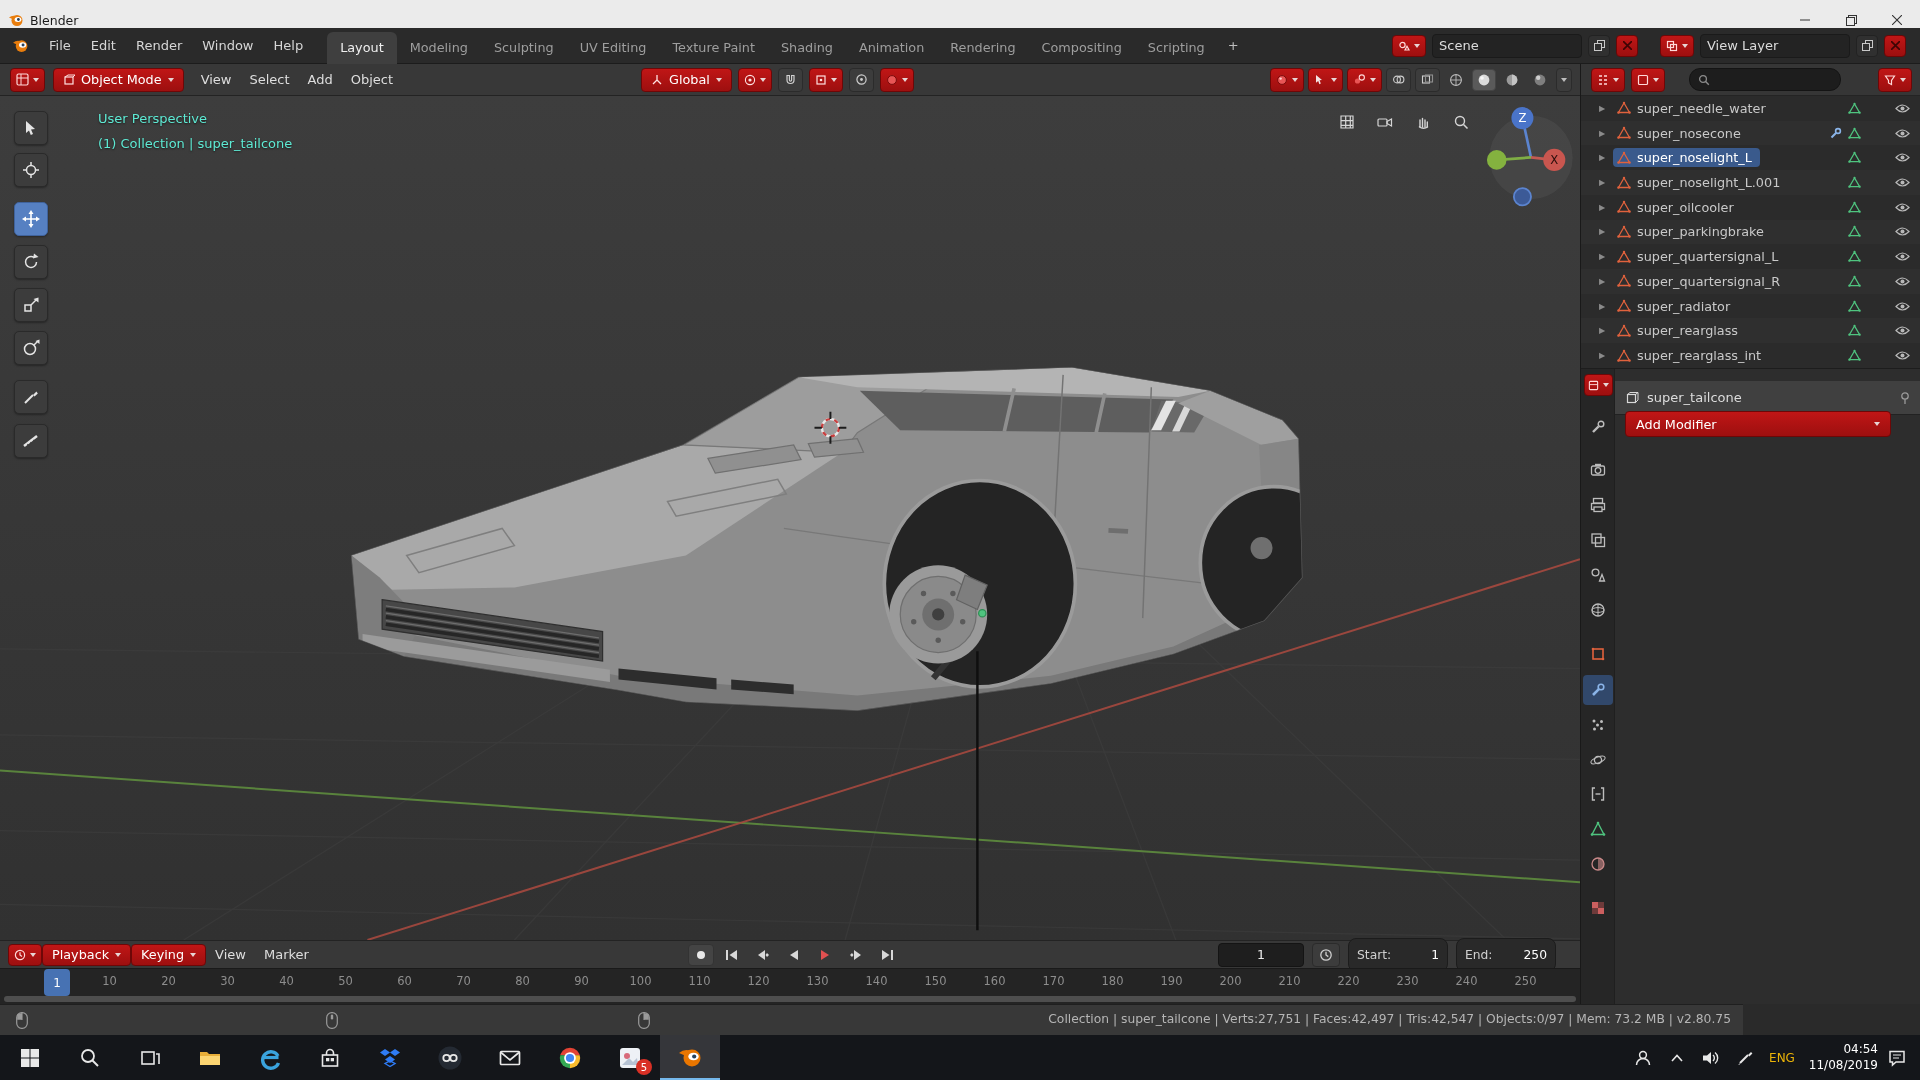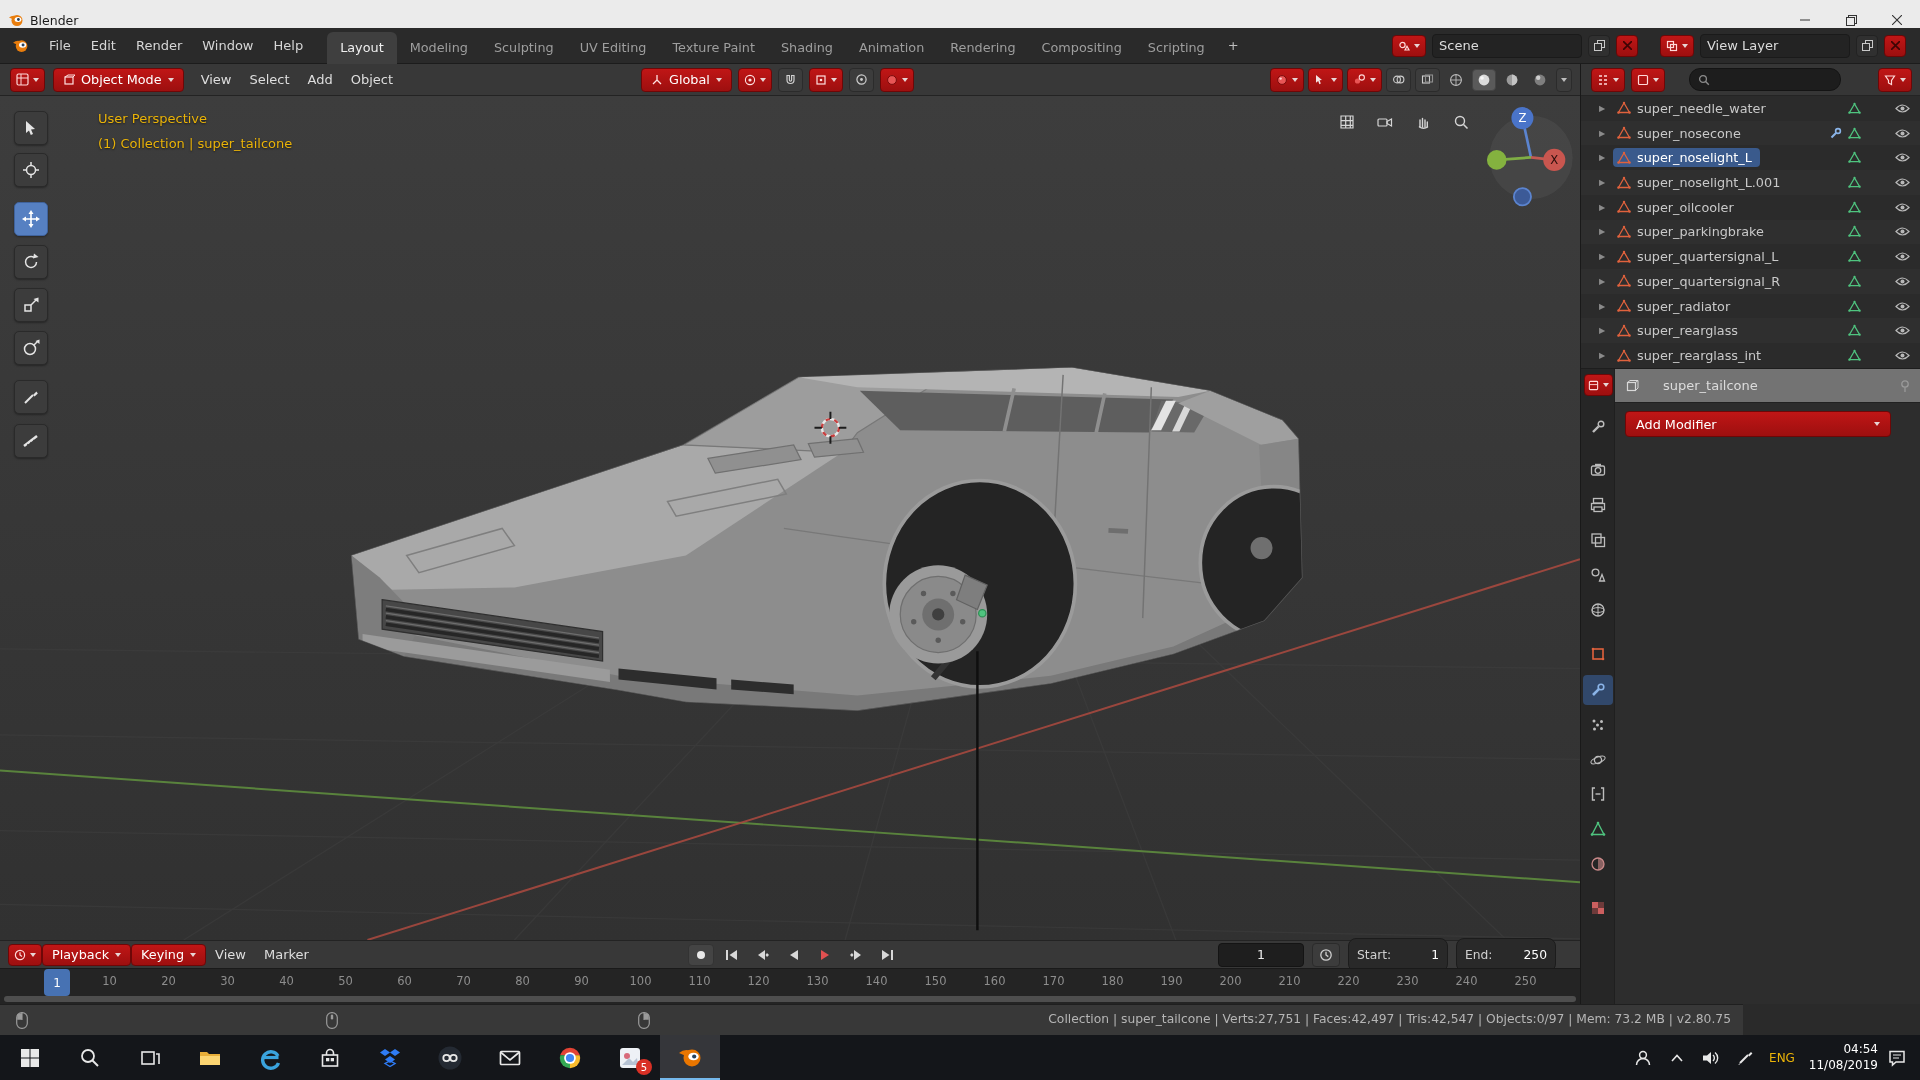--- a/index.html
+++ b/index.html
@@ -40,21 +40,21 @@
 .toolheader .lcluster{display:flex;align-items:center;gap:8px;margin-left:10px}
 .toolheader .ccluster{position:absolute;left:641px;display:flex;align-items:center;gap:6px}
 .toolheader .rcluster{position:absolute;right:8px;display:flex;align-items:center;gap:4px}
 .hmenu{padding:4px 9px;color:#dedede;border-radius:4px}
 .shadeball{width:24px;height:22px;border-radius:4px;display:flex;align-items:center;justify-content:center}
 .shadeball.active{background:#5a5a5a;border:1px solid #444}
 
 
 .viewport{position:absolute;left:0;top:96px;width:1580px;height:844px;overflow:hidden}
 .vp-svg{position:absolute;left:0;top:0;width:1580px;height:844px}
-.vp-text{position:absolute;left:98px;top:10px;color:#eab308;font-size:13px;text-shadow:0 1px 2px rgba(0,0,0,.6);line-height:25px}
+.vp-text{position:absolute;left:98px;top:10px;color:#5eead4;font-size:13px;text-shadow:0 1px 2px rgba(0,0,0,.6);line-height:25px}
 .toolcol{position:absolute;left:14px;top:15px}
 .tool-btn{position:absolute;left:0;width:34px;height:34px;background:#3c3c3c;border:1px solid #2a2a2a;border-radius:5px;display:flex;align-items:center;justify-content:center;box-shadow:0 1px 2px rgba(0,0,0,.35)}
 .tool-btn.active{background:#5680c2;border-color:#40639c}
 .vp-corner{position:absolute;top:13px;width:28px;height:26px;display:flex;align-items:center;justify-content:center;border-radius:5px}
 
 
 .outliner{position:absolute;left:1580px;top:64px;width:340px;height:304px;background:#2b2b2b;border-left:1px solid #191919}
 .outheader{height:32px;background:#363636;border-bottom:1px solid #242424;display:flex;align-items:center;position:relative}
 .searchbox{position:absolute;left:108px;width:152px;height:23px;background:#1d1d1d;border:1px solid #141414;border-radius:11px;display:flex;align-items:center;padding:0 8px;gap:6px}
 .searchbox input{background:transparent;border:none;outline:none;color:#ddd;width:110px;font-size:12px;font-family:inherit}
@@ -67,21 +67,21 @@
 .row-icons{margin-left:auto;display:flex;align-items:center;gap:6px;padding-right:10px}
 .wrench-ic{display:none}
 .wrench-ic.show{display:inline}
 .data-spacer{width:22px}
 
 
 .props{position:absolute;left:1580px;top:368px;width:340px;height:636px;background:#2d2d2d;border-left:1px solid #191919;border-top:1px solid #1d1d1d}
 .ptabstrip{position:absolute;left:0;top:0;width:34px;height:636px;background:#262626;border-right:1px solid #1f1f1f}
 .ptab{position:absolute;left:2px;width:30px;height:30px;display:flex;align-items:center;justify-content:center;border-radius:4px}
 .ptab.active{background:#31486b}
-.propheader{position:absolute;left:34px;top:0;width:306px;height:34px;background:#737373;border-bottom:1px solid #222;display:flex;align-items:center;gap:24px;padding:0 10px}
+.propheader{position:absolute;left:34px;top:12px;width:306px;height:34px;background:#404040;border-bottom:1px solid #222;display:flex;align-items:center;gap:8px;padding:0 10px}
 .addmod{position:absolute;left:44px;top:42px;width:266px;height:26px;background:linear-gradient(#c01616,#9d0f0f);border:1px solid #6e0707;border-radius:4px;color:#fff;display:flex;align-items:center;padding:0 10px;font-size:12.8px}
 .addmod .caret{margin-left:auto}
 
 
 .tl-header{position:absolute;left:0;top:940px;width:1580px;height:28px;background:#383838;border-top:1px solid #232323;display:flex;align-items:center}
 .tl-left{display:flex;align-items:center;margin-left:8px}
 .tl-left .rpill{height:22px}
 .transport{position:absolute;left:688px;display:flex;align-items:center;gap:5px}
 .tbtn{width:26px;height:22px;background:#444;border:1px solid #333;border-radius:4px;display:flex;align-items:center;justify-content:center}
 .tl-fields{position:absolute;right:24px;display:flex;align-items:center;gap:8px}

